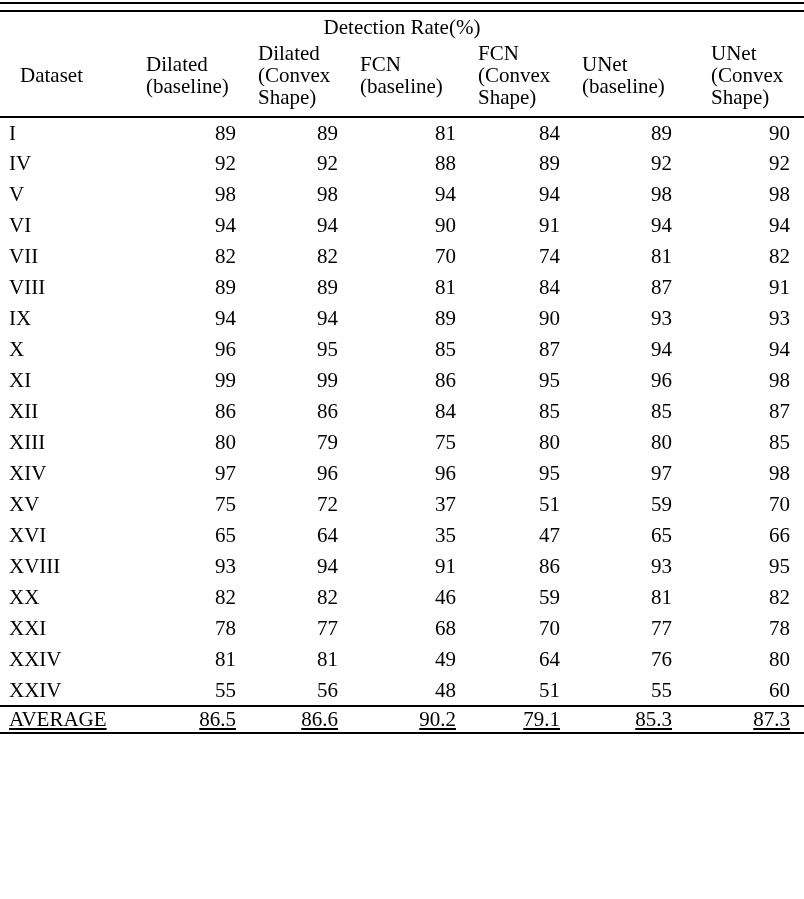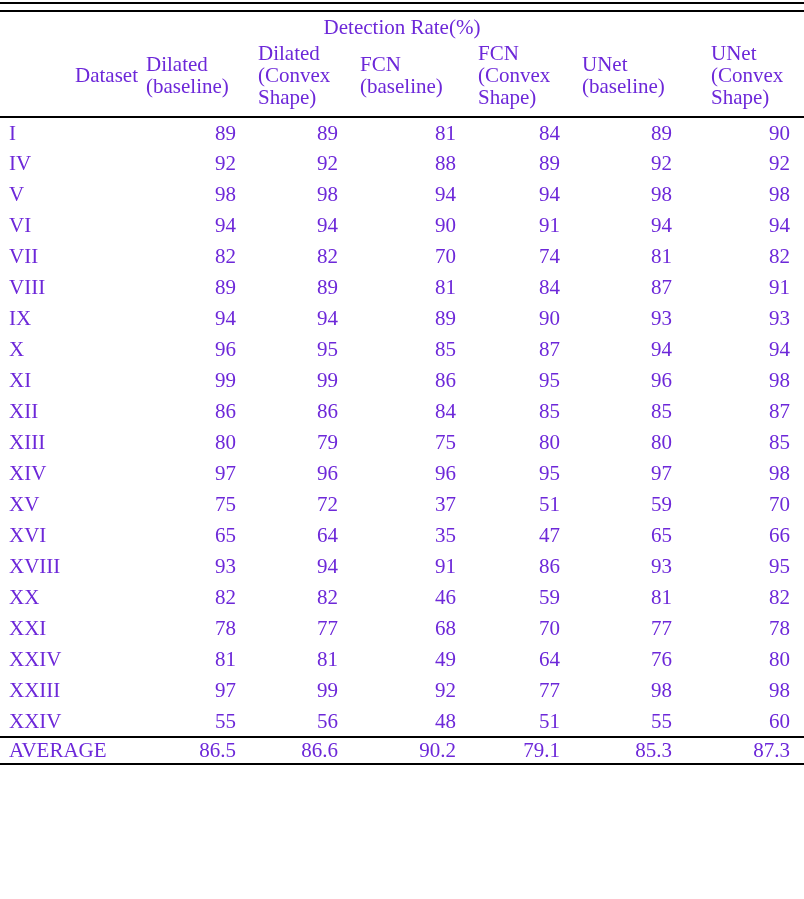--- a/index.html
+++ b/index.html
@@ -11,21 +11,21 @@
     font-family: "Liberation Serif", "DejaVu Serif", serif;
   }
   .figure { width: 804px; padding-top: 2px; }
   .rule { height: 2px; background: #000000; width: 804px; }
   .rule-gap { height: 6px; background: #ffffff; }
   table {
     width: 804px;
     border-collapse: collapse;
     table-layout: fixed;
     font-size: 21px;
-    color: #6d28d9;
+    color: #000000;
   }
   col.c1 { width: 138px; }
   col.c2 { width: 112px; }
   col.c3 { width: 102px; }
   col.c4 { width: 118px; }
   col.c5 { width: 104px; }
   col.c6 { width: 112px; }
   col.c7 { width: 118px; }
   th { font-weight: normal; }
   tr.span-header th {
@@ -36,39 +36,40 @@
   }
   tr.col-headers th {
     height: 70px;
     text-align: left;
     vertical-align: middle;
     white-space: pre-line;
     line-height: 22px;
     padding: 2px 0 8px 8px;
     border-bottom: 2px solid #000000;
   }
-  tr.col-headers th.dataset-col { padding-left: 20px; text-align: right; }
+  tr.col-headers th.dataset-col { padding-left: 20px; }
   tr.col-headers th.last-col { padding-left: 25px; }
   tbody td {
     height: 31px;
     text-align: right;
     vertical-align: middle;
     padding: 0 14px 0 0;
   }
   tbody td.ds, tfoot td.ds {
     text-align: left;
     padding: 0 0 0 9px;
   }
   tfoot td {
     height: 18px;
     text-align: right;
     vertical-align: middle;
     padding: 0 14px 0 0;
     border-top: 2px solid #000000;
     border-bottom: 2px solid #000000;
+    text-decoration: underline;
   }
 </style>
 </head>
 <body>
 
 <div class="figure">
   <div class="rule"></div>
   <div class="rule-gap"></div>
   <div class="rule"></div>
 
@@ -262,29 +263,20 @@
         <tr>
           <td class="ds">XXIV</td>
           <td>81</td>
           <td>81</td>
           <td>49</td>
           <td>64</td>
           <td>76</td>
           <td>80</td>
         </tr>
         <tr>
-          <td class="ds">XXIII</td>
-          <td>97</td>
-          <td>99</td>
-          <td>92</td>
-          <td>77</td>
-          <td>98</td>
-          <td>98</td>
-        </tr>
-        <tr>
           <td class="ds">XXIV</td>
           <td>55</td>
           <td>56</td>
           <td>48</td>
           <td>51</td>
           <td>55</td>
           <td>60</td>
         </tr>
       </tbody>
     <tfoot>

